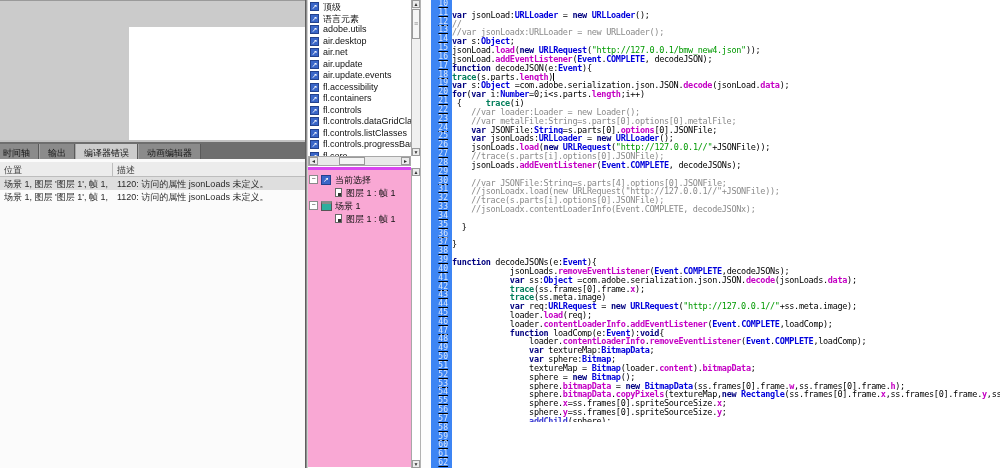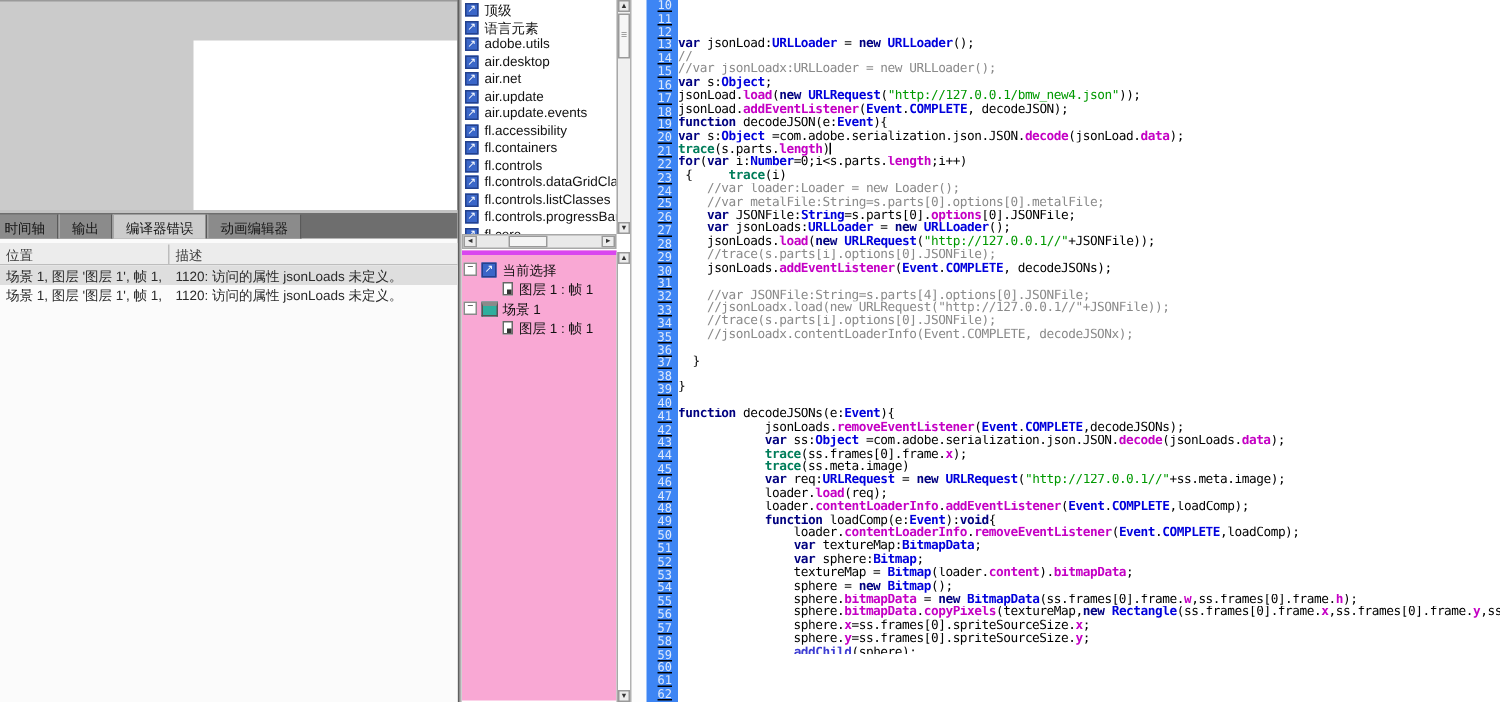--- a/index.html
+++ b/index.html
@@ -58,21 +58,21 @@
   .vscroll .sb-btn { position:absolute; left:0; width:8px; height:8px; background:#ececec; border:1px solid #9a9a9a; font-size:5px; line-height:6px; text-align:center; color:#333; }
   .vscroll .up { top:0; }
   .vscroll .down { bottom:0; }
   .vscroll .thumb { position:absolute; left:0; top:9px; width:8px; height:30px; background:#f6f6f6; border:1px solid #9a9a9a; }
   .vscroll .thumb::after { content:"≡"; display:block; text-align:center; font-size:7px; line-height:28px; color:#888; }
 
   
   #edge-strip { position:absolute; left:420px; top:0; width:11px; height:468px; background:#fdfdfd; border-left:1px solid #b2b2b2; }
   #gutter { position:absolute; left:431px; top:0; width:21px; height:468px; text-align:right; }
   .gut-row { height:8.83px; font-family:"DejaVu Sans Mono","Liberation Mono",monospace; font-size:8px; line-height:8.83px; color:#dce8fb; padding-right:4px; }
-  #code-area { position:absolute; left:452px; top:16px; width:548px; height:420px; background:#ffffff; overflow:hidden; }
+  #code-area { position:absolute; left:452px; top:2px; width:548px; height:420px; background:#ffffff; overflow:hidden; }
   .code-row { height:8.83px; font-family:"DejaVu Sans Mono","Liberation Mono",monospace; font-size:8.5px; line-height:8.83px; letter-spacing:-0.3px; white-space:pre; overflow:hidden; color:#000; }
   .tk-kw { font-weight:bold; }
   .tk-cls { font-weight:bold; }
   .tk-mem { font-weight:bold; }
   .tk-glb { font-weight:bold; }
   .text-cursor { display:inline-block; width:1px; height:8px; background:#000; vertical-align:-1px; }
 </style>
 </head>
 <body>
 
@@ -255,22 +255,22 @@
   </div>
 <div id="code-area">
     <div class="code-row"></div>
     <div class="code-row"><span class="tk-kw" style="color:#00007f">var</span> jsonLoad:<span class="tk-cls" style="color:#0000dc">URLLoader</span> = <span class="tk-kw" style="color:#00007f">new</span> <span class="tk-cls" style="color:#0000dc">URLLoader</span>();</div>
     <div class="code-row"><span style="color:#8a8a8a">//</span></div>
     <div class="code-row"><span style="color:#8a8a8a">//var jsonLoadx:URLLoader = new URLLoader();</span></div>
     <div class="code-row"><span class="tk-kw" style="color:#00007f">var</span> s:<span class="tk-cls" style="color:#0000dc">Object</span>;</div>
     <div class="code-row">jsonLoad.<span class="tk-mem" style="color:#c400c4">load</span>(<span class="tk-kw" style="color:#00007f">new</span> <span class="tk-cls" style="color:#0000dc">URLRequest</span>(<span style="color:#009900">"http://127.0.0.1/bmw_new4.json"</span>));</div>
     <div class="code-row">jsonLoad.<span class="tk-mem" style="color:#c400c4">addEventListener</span>(<span class="tk-cls" style="color:#0000dc">Event</span>.<span class="tk-cls" style="color:#0000dc">COMPLETE</span>, decodeJSON);</div>
     <div class="code-row"><span class="tk-kw" style="color:#00007f">function</span> decodeJSON(e:<span class="tk-cls" style="color:#0000dc">Event</span>){</div>
+    <div class="code-row"><span class="tk-glb" style="color:#007d5a">trace</span>(s.parts.<span class="tk-mem" style="color:#c400c4">length</span>)<span class="text-cursor"></span></div>
     <div class="code-row"><span class="tk-kw" style="color:#00007f">var</span> s:<span class="tk-cls" style="color:#0000dc">Object</span> =com.adobe.serialization.json.JSON.<span class="tk-mem" style="color:#c400c4">decode</span>(jsonLoad.<span class="tk-mem" style="color:#c400c4">data</span>);</div>
-    <div class="code-row"><span class="tk-glb" style="color:#007d5a">trace</span>(s.parts.<span class="tk-mem" style="color:#c400c4">length</span>)<span class="text-cursor"></span></div>
     <div class="code-row"><span class="tk-kw" style="color:#00007f">for</span>(<span class="tk-kw" style="color:#00007f">var</span> i:<span class="tk-cls" style="color:#0000dc">Number</span>=0;i&lt;s.parts.<span class="tk-mem" style="color:#c400c4">length</span>;i++)</div>
     <div class="code-row"> {     <span class="tk-glb" style="color:#007d5a">trace</span>(i)</div>
     <div class="code-row"><span style="color:#8a8a8a">    //var loader:Loader = new Loader();</span></div>
     <div class="code-row"><span style="color:#8a8a8a">    //var metalFile:String=s.parts[0].options[0].metalFile;</span></div>
     <div class="code-row">    <span class="tk-kw" style="color:#00007f">var</span> JSONFile:<span class="tk-cls" style="color:#0000dc">String</span>=s.parts[0].<span class="tk-mem" style="color:#c400c4">options</span>[0].JSONFile;</div>
     <div class="code-row">    <span class="tk-kw" style="color:#00007f">var</span> jsonLoads:<span class="tk-cls" style="color:#0000dc">URLLoader</span> = <span class="tk-kw" style="color:#00007f">new</span> <span class="tk-cls" style="color:#0000dc">URLLoader</span>();</div>
     <div class="code-row">    jsonLoads.<span class="tk-mem" style="color:#c400c4">load</span>(<span class="tk-kw" style="color:#00007f">new</span> <span class="tk-cls" style="color:#0000dc">URLRequest</span>(<span style="color:#009900">"http://127.0.0.1//"</span>+JSONFile));</div>
     <div class="code-row"><span style="color:#8a8a8a">    //trace(s.parts[i].options[0].JSONFile);</span></div>
     <div class="code-row">    jsonLoads.<span class="tk-mem" style="color:#c400c4">addEventListener</span>(<span class="tk-cls" style="color:#0000dc">Event</span>.<span class="tk-cls" style="color:#0000dc">COMPLETE</span>, decodeJSONs);</div>
     <div class="code-row"></div>

